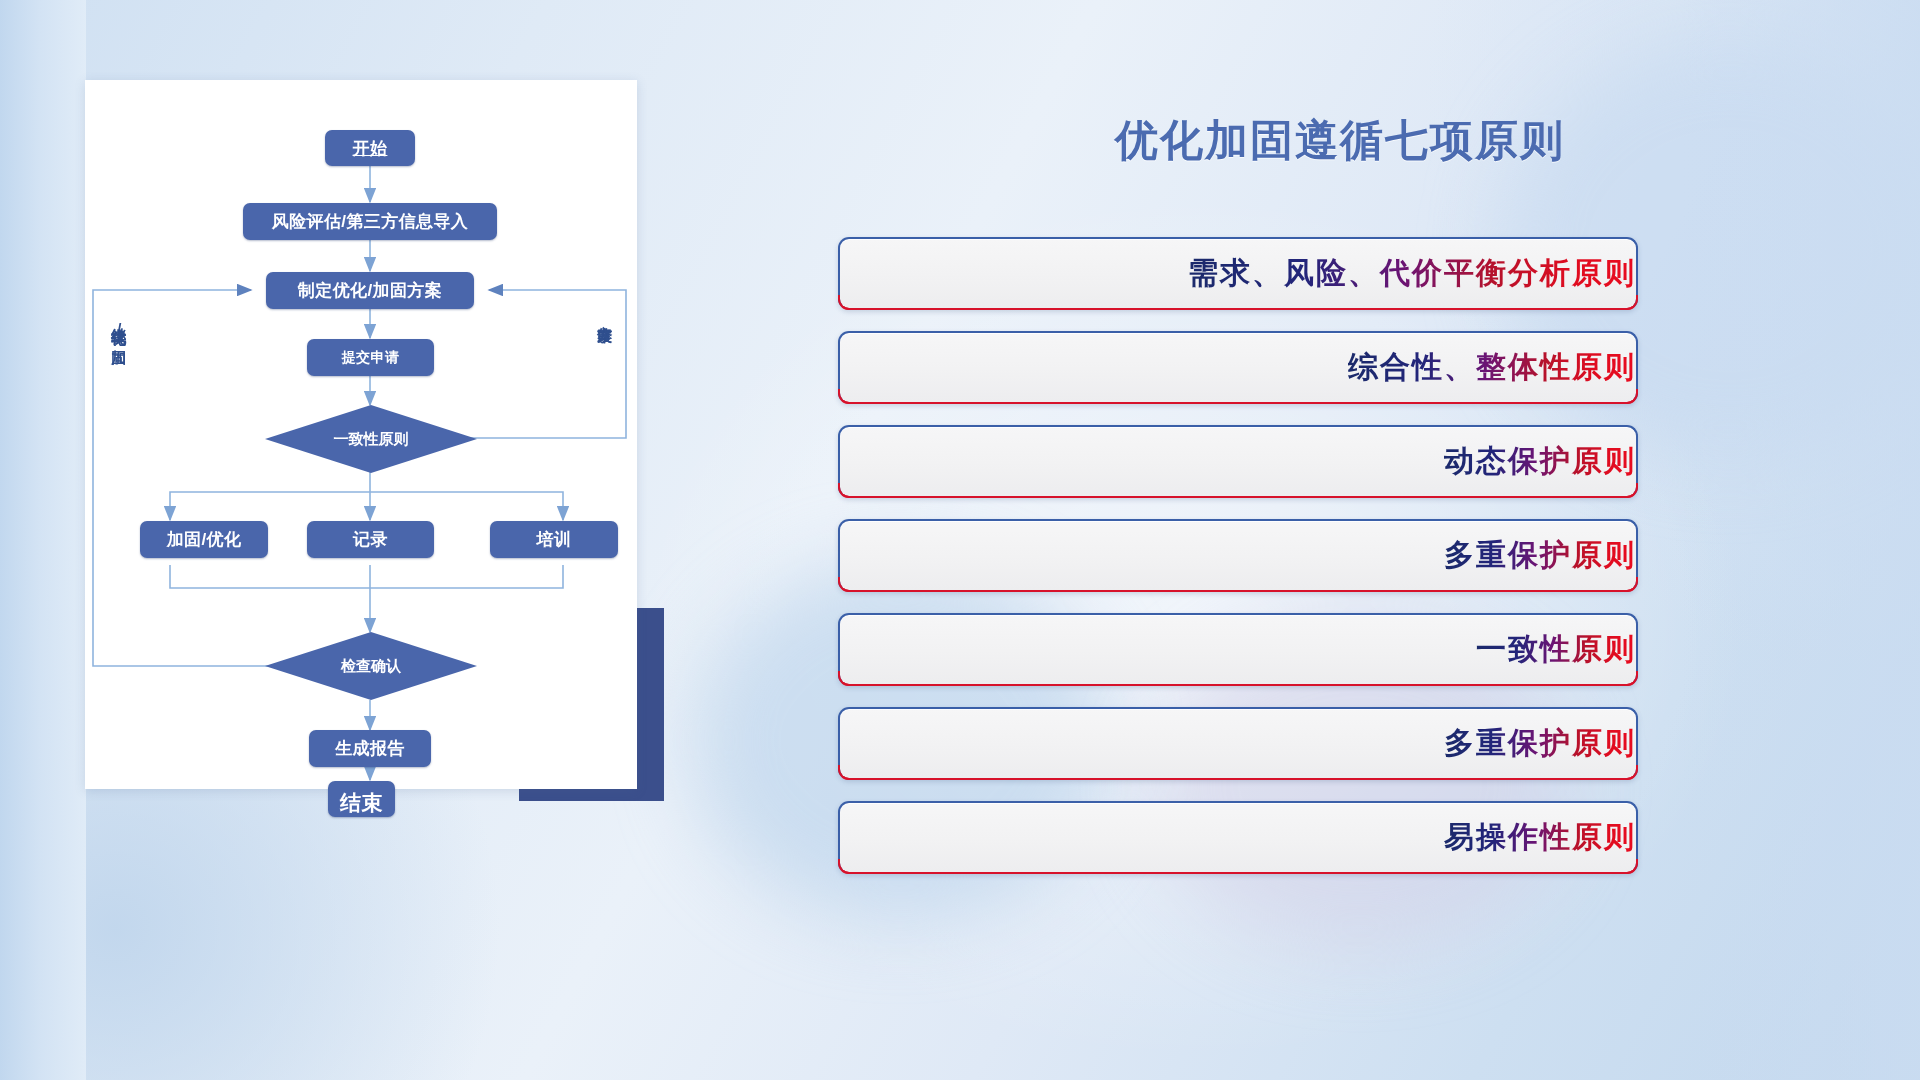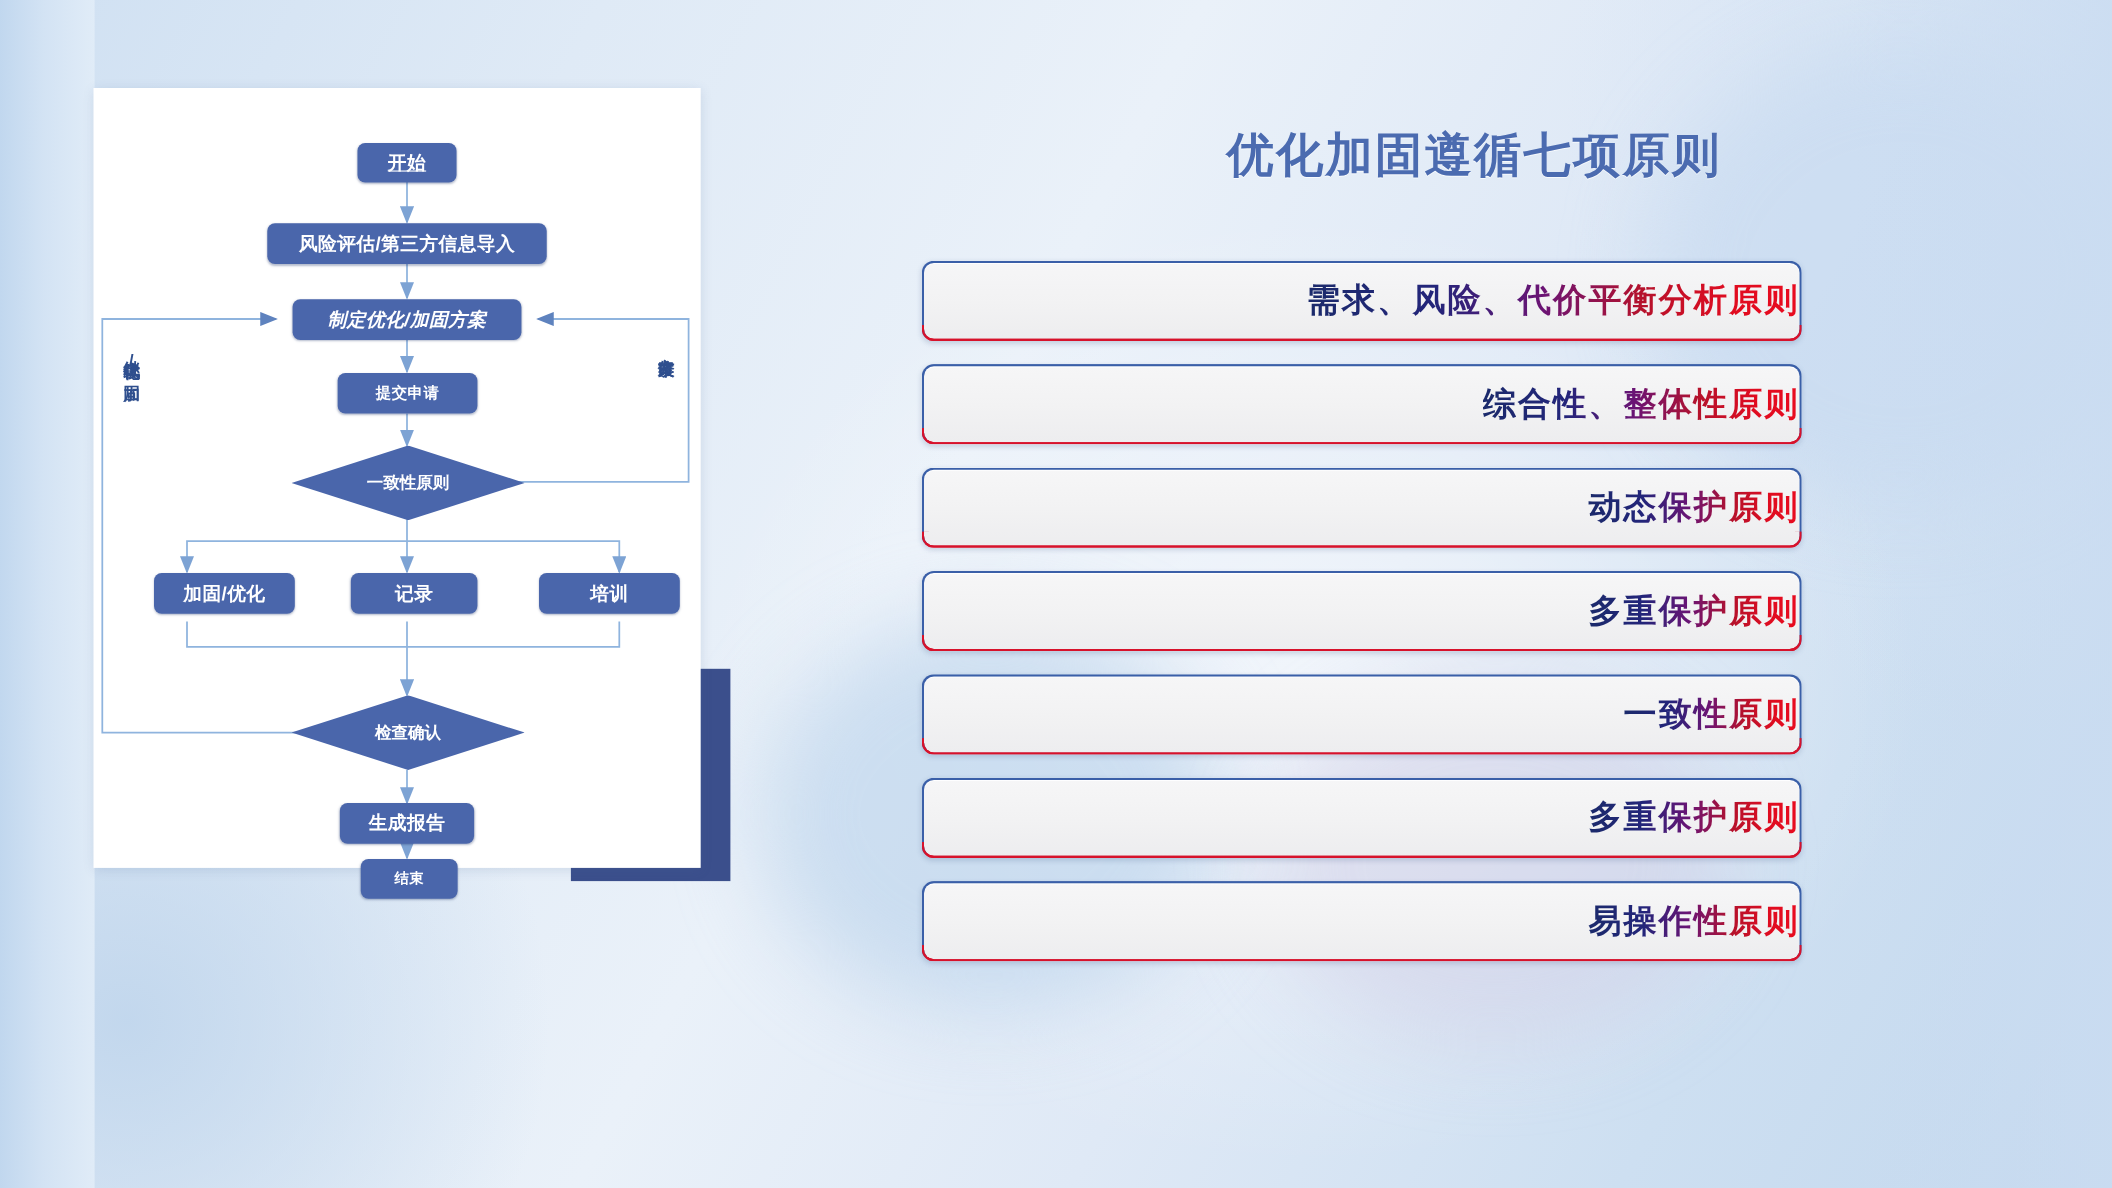--- a/index.html
+++ b/index.html
@@ -168,55 +168,55 @@
     </svg>
 
     <div class="node" style="left:240px;top:50px;width:90px;height:36px;font-size:17px;text-decoration:underline;">
       <span>开始</span>
     </div>
 
     <div class="node" style="left:158px;top:123px;width:254px;height:37px;font-size:17px;">
       <span>风险评估/第三方信息导入</span>
     </div>
 
-    <div class="node" style="left:181px;top:192px;width:208px;height:37px;font-size:17px;font-style:italic;">
+    <div class="node" style="left:181px;top:192px;width:208px;height:37px;font-size:17px;">
       <span>制定优化/加固方案</span>
     </div>
 
     <div class="node" style="left:222px;top:259px;width:127px;height:37px;font-size:14px;">
       <span>提交申请</span>
     </div>
 
     <div class="diamond" style="left:180px;top:325px;width:212px;height:68px;font-size:15px;">
       <div class="dshape"></div>
       <span>一致性原则</span>
     </div>
 
     <div class="node" style="left:22px;top:441px;width:128px;height:37px;font-size:17px;margin-left:33px;">
       <span>加固/优化</span>
     </div>
 
-    <div class="node" style="left:234px;top:441px;width:115px;height:37px;font-size:17px;">
+    <div class="node" style="left:222px;top:441px;width:127px;height:37px;font-size:17px;">
       <span>记录</span>
     </div>
 
     <div class="node" style="left:405px;top:441px;width:128px;height:37px;font-size:17px;">
       <span>培训</span>
     </div>
 
     <div class="diamond" style="left:180px;top:552px;width:212px;height:68px;font-size:15px;">
       <div class="dshape"></div>
       <span>检查确认</span>
     </div>
 
     <div class="node" style="left:224px;top:650px;width:122px;height:37px;font-size:17px;">
       <span>生成报告</span>
     </div>
 
-    <div class="node" style="left:243px;top:701px;width:88px;height:36px;font-size:13px;">
+    <div class="node" style="left:243px;top:701px;width:67px;height:36px;font-size:21px;align-items:flex-end;">
       <span>结束</span>
     </div>
 
     <div class="vlabel" style="left:26px;top:236px;font-size:15px;">
       <span>继续优化/加固</span>
     </div>
     <div class="vlabel" style="left:512px;top:233px;font-size:15px;">
       <span>方案修改</span>
     </div>
   </div>

